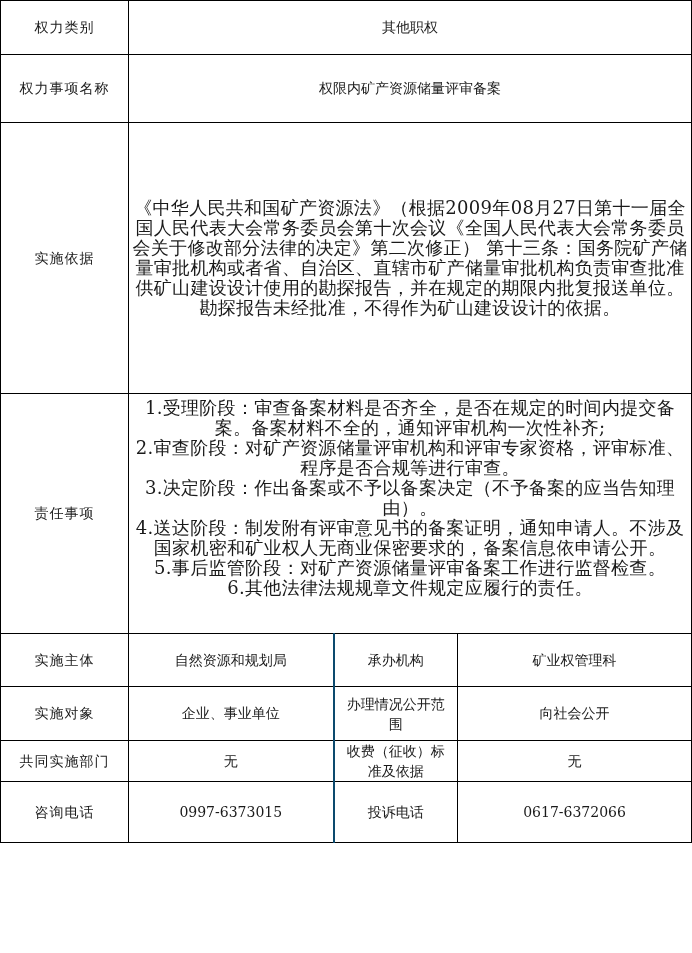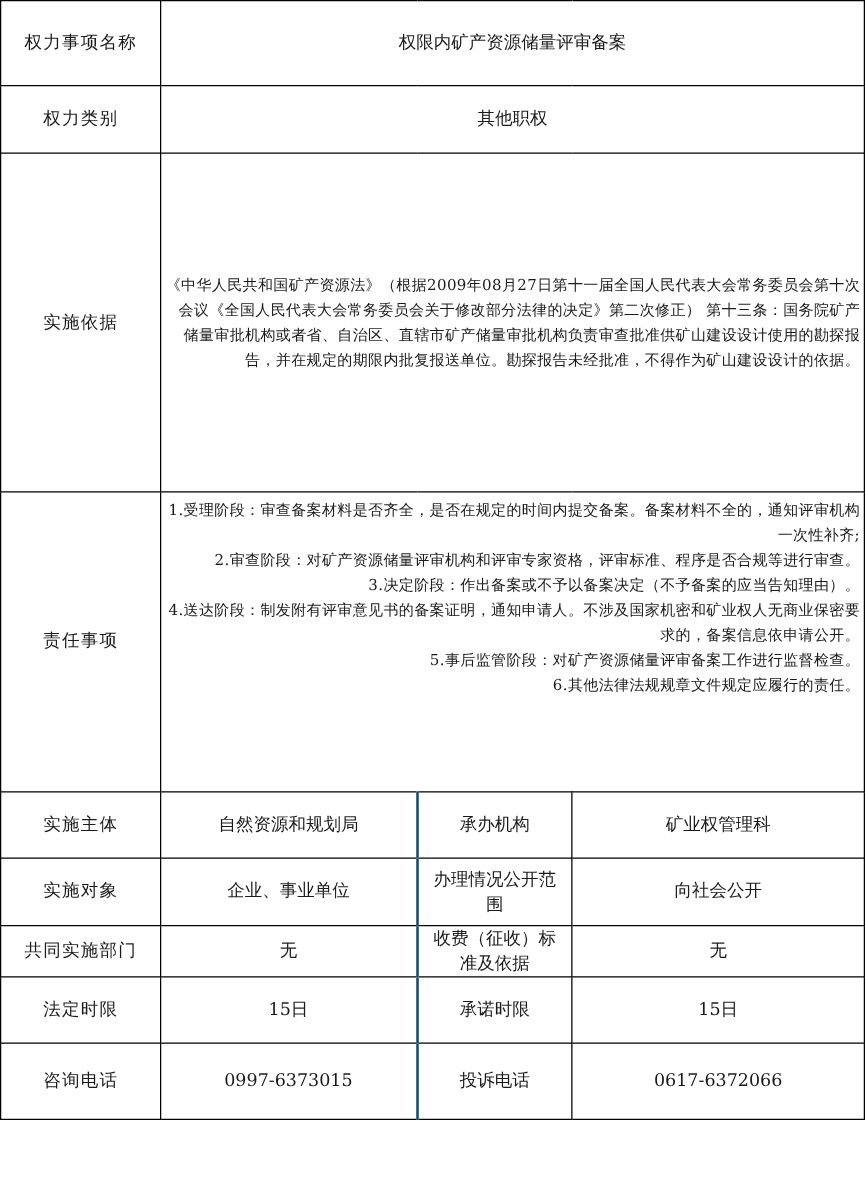--- a/index.html
+++ b/index.html
@@ -1,41 +1,41 @@
 <!DOCTYPE html>
 <html><head>
 <meta charset="utf-8">
 <style>
   html,body{margin:0;padding:0;background:#fff;}
   body{width:692px;height:953px;position:relative;overflow:hidden;font-family:"DejaVu Serif","Liberation Serif",serif;color:#1a1a1a;}
   table{position:absolute;left:0;top:0;border-collapse:collapse;table-layout:fixed;width:691px;}
   td{border:1px solid #000;padding:0 4px;font-size:14px;text-align:center;vertical-align:middle;box-sizing:border-box;line-height:19px;}
   td.label{letter-spacing:1px;}
-  td.para{text-align:right;padding:0 3px;font-size:12px;line-height:20px;letter-spacing:0.3px;}
+  td.para{text-align:center;padding:0 3px;font-size:18px;line-height:20px;letter-spacing:0.3px;}
   td.thick-left{border-left:2px solid #0c4a6e;}
   td.small{font-size:14px;line-height:20px;padding:0 6px;}
 </style>
 </head>
 <body>
 
 <table>
   <colgroup>
     <col style="width:128px">
       <col style="width:205px">
       <col style="width:124px">
       <col style="width:234px">
   </colgroup>
   <tbody>
-      <tr style="height:68px">
+      <tr style="height:54px">
+    <td class="label">权力类别</td>
+    <td colspan="3">其他职权</td>
+  </tr>
+  <tr style="height:68px">
     <td class="label">权力事项名称</td>
     <td colspan="3">权限内矿产资源储量评审备案</td>
-  </tr>
-  <tr style="height:54px">
-    <td class="label">权力类别</td>
-    <td colspan="3">其他职权</td>
   </tr>
   <tr style="height:271px">
     <td class="label">实施依据</td>
     <td colspan="3" class="para">《中华人民共和国矿产资源法》（根据2009年08月27日第十一届全国人民代表大会常务委员会第十次会议《全国人民代表大会常务委员会关于修改部分法律的决定》第二次修正） 第十三条：国务院矿产储量审批机构或者省、自治区、直辖市矿产储量审批机构负责审查批准供矿山建设设计使用的勘探报告，并在规定的期限内批复报送单位。勘探报告未经批准，不得作为矿山建设设计的依据。</td>
   </tr>
   <tr style="height:240px">
     <td class="label">责任事项</td>
     <td colspan="3" class="para" style="vertical-align:top;padding-top:4px;">
       <div>1.受理阶段：审查备案材料是否齐全，是否在规定的时间内提交备案。备案材料不全的，通知评审机构一次性补齐;</div>
       <div>2.审查阶段：对矿产资源储量评审机构和评审专家资格，评审标准、程序是否合规等进行审查。</div>
@@ -56,26 +56,20 @@
     <td>企业、事业单位</td>
     <td class="thick-left small">办理情况公开范围</td>
     <td>向社会公开</td>
   </tr>
   <tr style="height:37px">
     <td class="label">共同实施部门</td>
     <td>无</td>
     <td class="thick-left small">收费（征收）标准及依据</td>
     <td>无</td>
   </tr>
-  <tr style="height:53px">
-    <td class="label">法定时限</td>
-    <td>15日</td>
-    <td class="thick-left small">承诺时限</td>
-    <td>15日</td>
-  </tr>
   <tr style="height:61px">
     <td class="label">咨询电话</td>
     <td>0997-6373015</td>
     <td class="thick-left small">投诉电话</td>
     <td>0617-6372066</td>
   </tr>
 </tbody>
   </table>
 
 </body></html>

